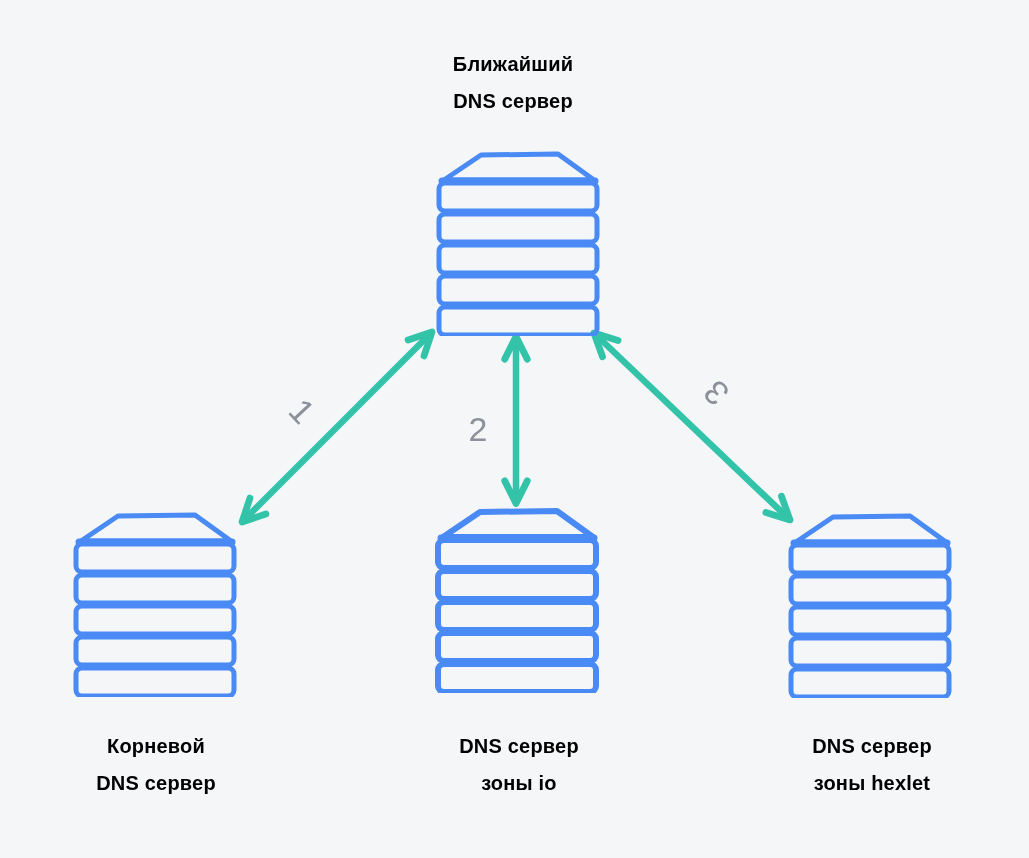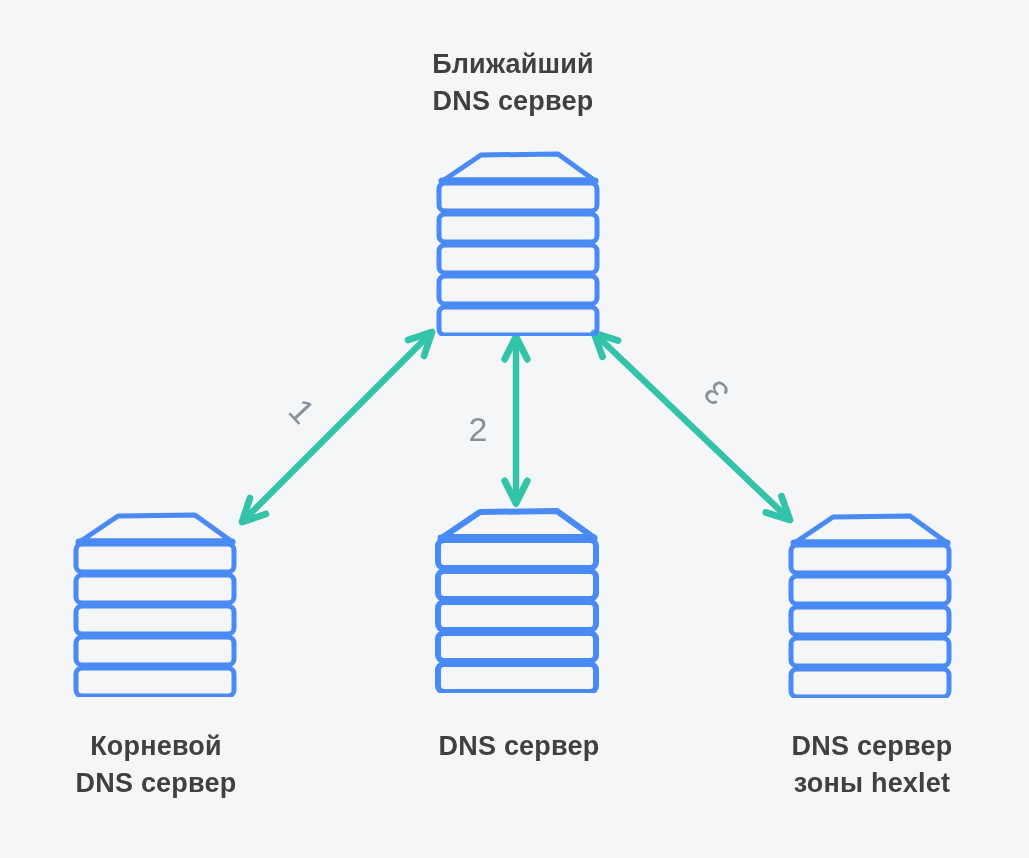--- a/index.html
+++ b/index.html
@@ -14,23 +14,23 @@
     background: #f5f6f8;
     overflow: hidden;
   }
 
   
   .node-label {
     position: absolute;
     width: 340px;
     text-align: center;
     font-weight: 700;
-    font-size: 27px;
+    font-size: 20px;
     line-height: 37px;
-    color: #404040;
+    color: #000000;
     letter-spacing: 0.2px;
   }
   .node-label span { display: block; }
 
   .title-label      { left: 343px; top: 46px;  }
   .root-label       { left: -14px; top: 728px; }
   .zone-io-label    { left: 349px; top: 728px; }
   .zone-hex-label   { left: 702px; top: 728px; }
 
   
@@ -128,20 +128,21 @@
   <div class="node-label title-label">
     <span>Ближайший</span>
     <span>DNS сервер</span>
   </div>
   <div class="node-label root-label">
     <span>Корневой</span>
     <span>DNS сервер</span>
   </div>
   <div class="node-label zone-io-label">
     <span>DNS сервер</span>
+    <span>зоны io</span>
   </div>
   <div class="node-label zone-hex-label">
     <span>DNS сервер</span>
     <span>зоны hexlet</span>
   </div>
 
   <div class="edge-num edge-num-1">1</div>
   <div class="edge-num edge-num-2">2</div>
   <div class="edge-num edge-num-3">3</div>
 

